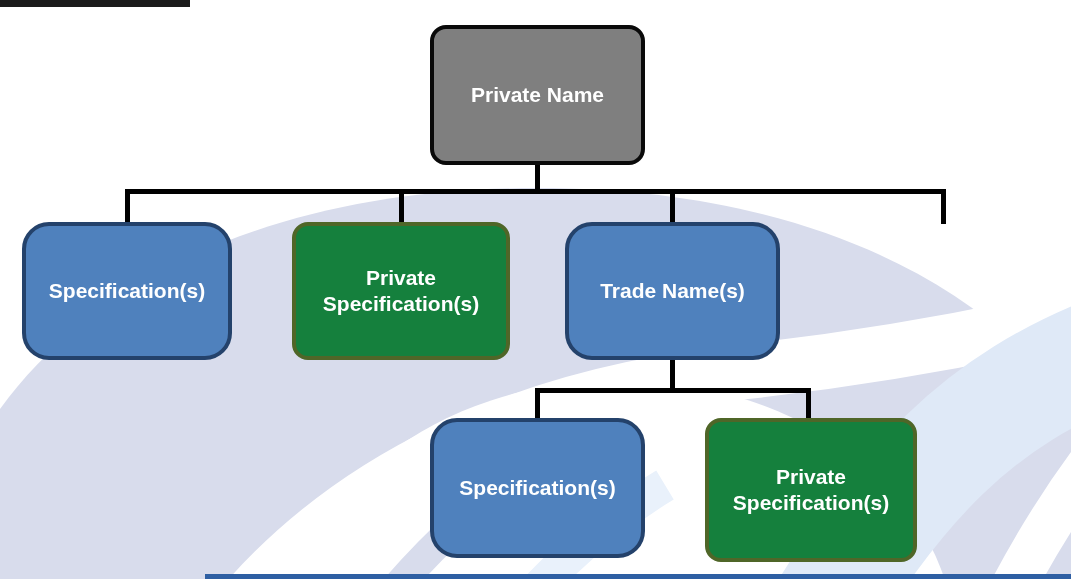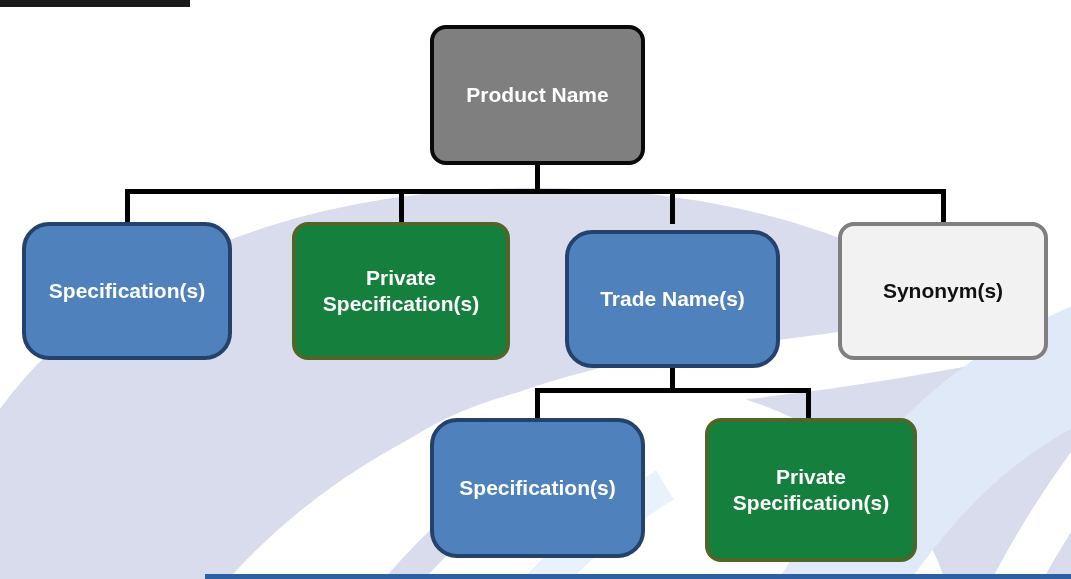--- a/index.html
+++ b/index.html
@@ -21,21 +21,21 @@
     font-weight:bold;font-size:21px;line-height:1.25;padding:6px 10px;
   }
   .node.gray {background:#7f7f7f;border-color:#0a0a0a;color:#ffffff;}
   .node.blue {background:#4f81bd;border-color:#24426b;color:#ffffff;border-radius:27px;}
   .node.green{background:#15803d;border-color:#4f6628;color:#ffffff;}
   .node.light{background:#f2f2f2;border-color:#7f7f7f;color:#111111;}
   
   #n-root {left:430px;top:25px;width:215px;height:140px;}
   #n-spec1{left:22px; top:222px;width:210px;height:138px;}
   #n-priv1{left:292px;top:222px;width:218px;height:138px;}
-  #n-trade{left:565px;top:222px;width:215px;height:138px;margin-top:8px;}
+  #n-trade{left:565px;top:222px;width:215px;height:138px;}
   #n-syn  {left:838px;top:222px;width:210px;height:138px;}
   #n-spec2{left:430px;top:418px;width:215px;height:140px;}
   #n-priv2{left:705px;top:418px;width:212px;height:144px;}
   
   #c-stub1{left:535px;top:163px;width:5px;height:30px;}
   #c-hbar1{left:125px;top:189px;width:821px;height:5px;}
   #c-drop1{left:125px;top:189px;width:5px;height:35px;}
   #c-drop2{left:399px;top:189px;width:5px;height:35px;}
   #c-drop3{left:670px;top:189px;width:5px;height:35px;}
   #c-drop4{left:941px;top:189px;width:5px;height:35px;}
@@ -77,38 +77,35 @@
   <div class="line" id="c-drop2"></div>
   <div class="line" id="c-drop3"></div>
   <div class="line" id="c-drop4"></div>
 
   <div class="line" id="c-stub2"></div>
   <div class="line" id="c-hbar2"></div>
   <div class="line" id="c-drop5"></div>
   <div class="line" id="c-drop6"></div>
 
   <div class="node gray" id="n-root">
-    <span>Product Name</span>
+    <span>Private Name</span>
   </div>
 
   <div class="node blue" id="n-spec1">
     <span>Specification(s)</span>
   </div>
 
   <div class="node green" id="n-priv1">
     <span>Private Specification(s)</span>
   </div>
 
   <div class="node blue" id="n-trade">
     <span>Trade Name(s)</span>
   </div>
 
-  <div class="node light" id="n-syn">
-    <span>Synonym(s)</span>
-  </div>
 
   <div class="node blue" id="n-spec2">
     <span>Specification(s)</span>
   </div>
 
   <div class="node green" id="n-priv2">
     <span>Private Specification(s)</span>
   </div>
 
 </div>

